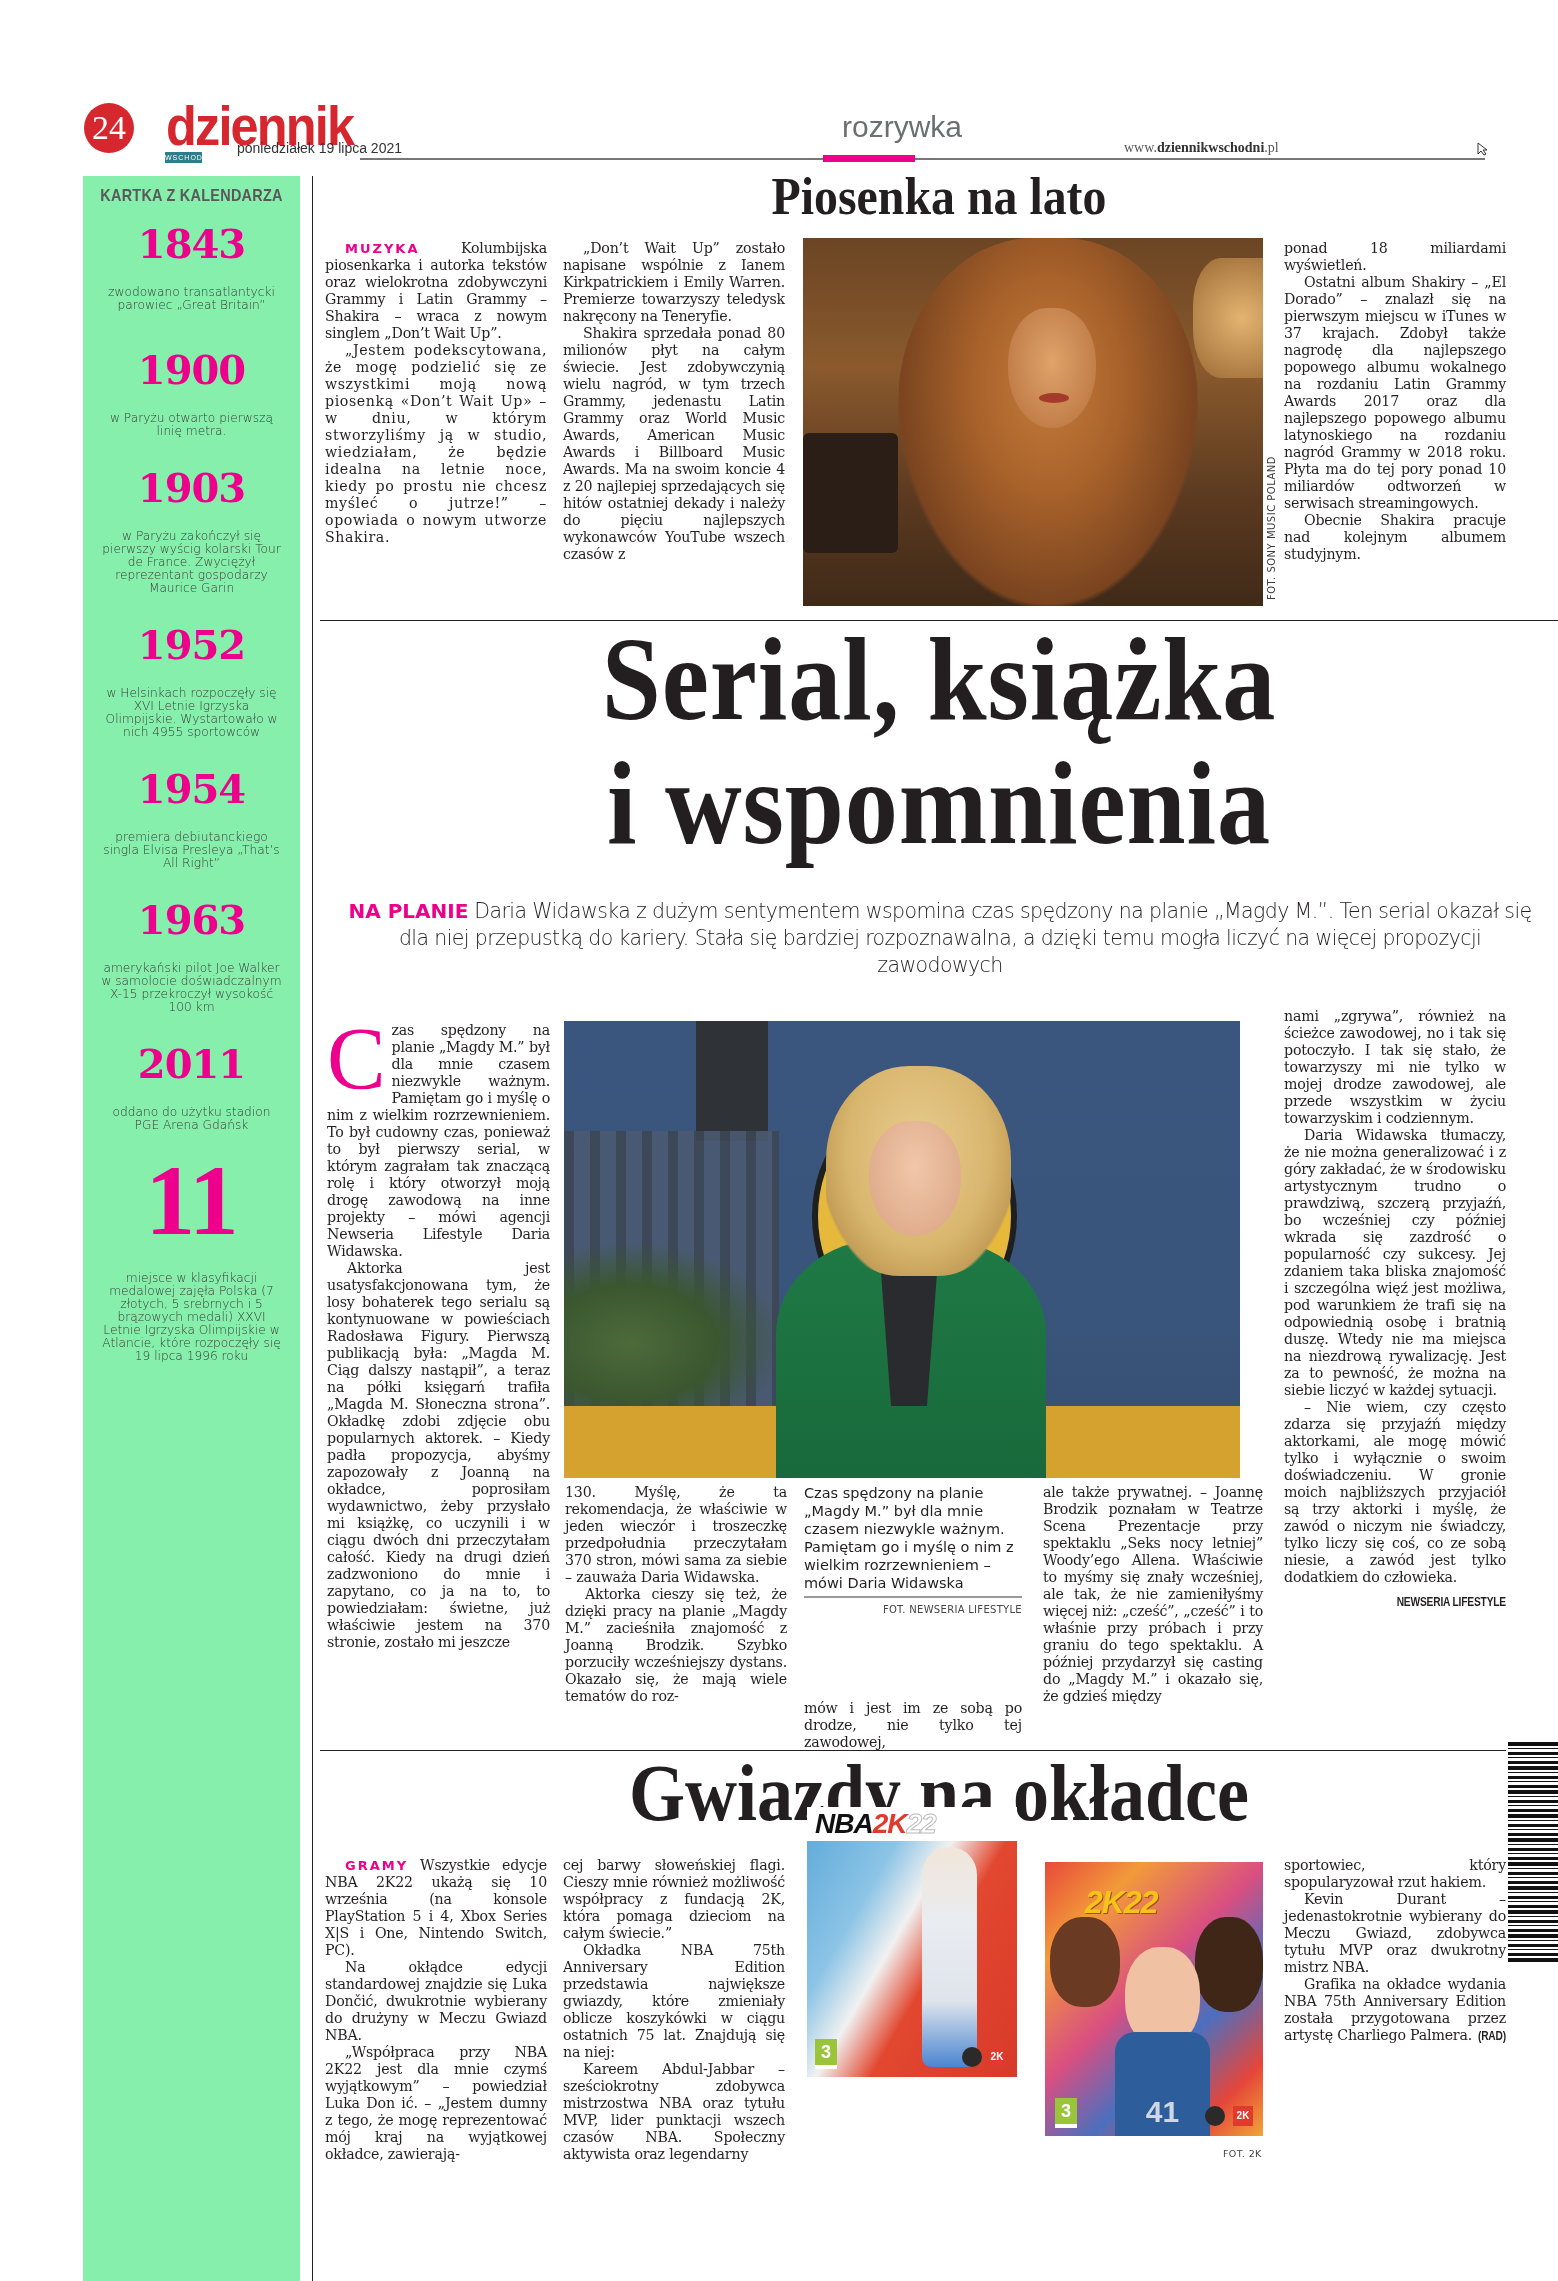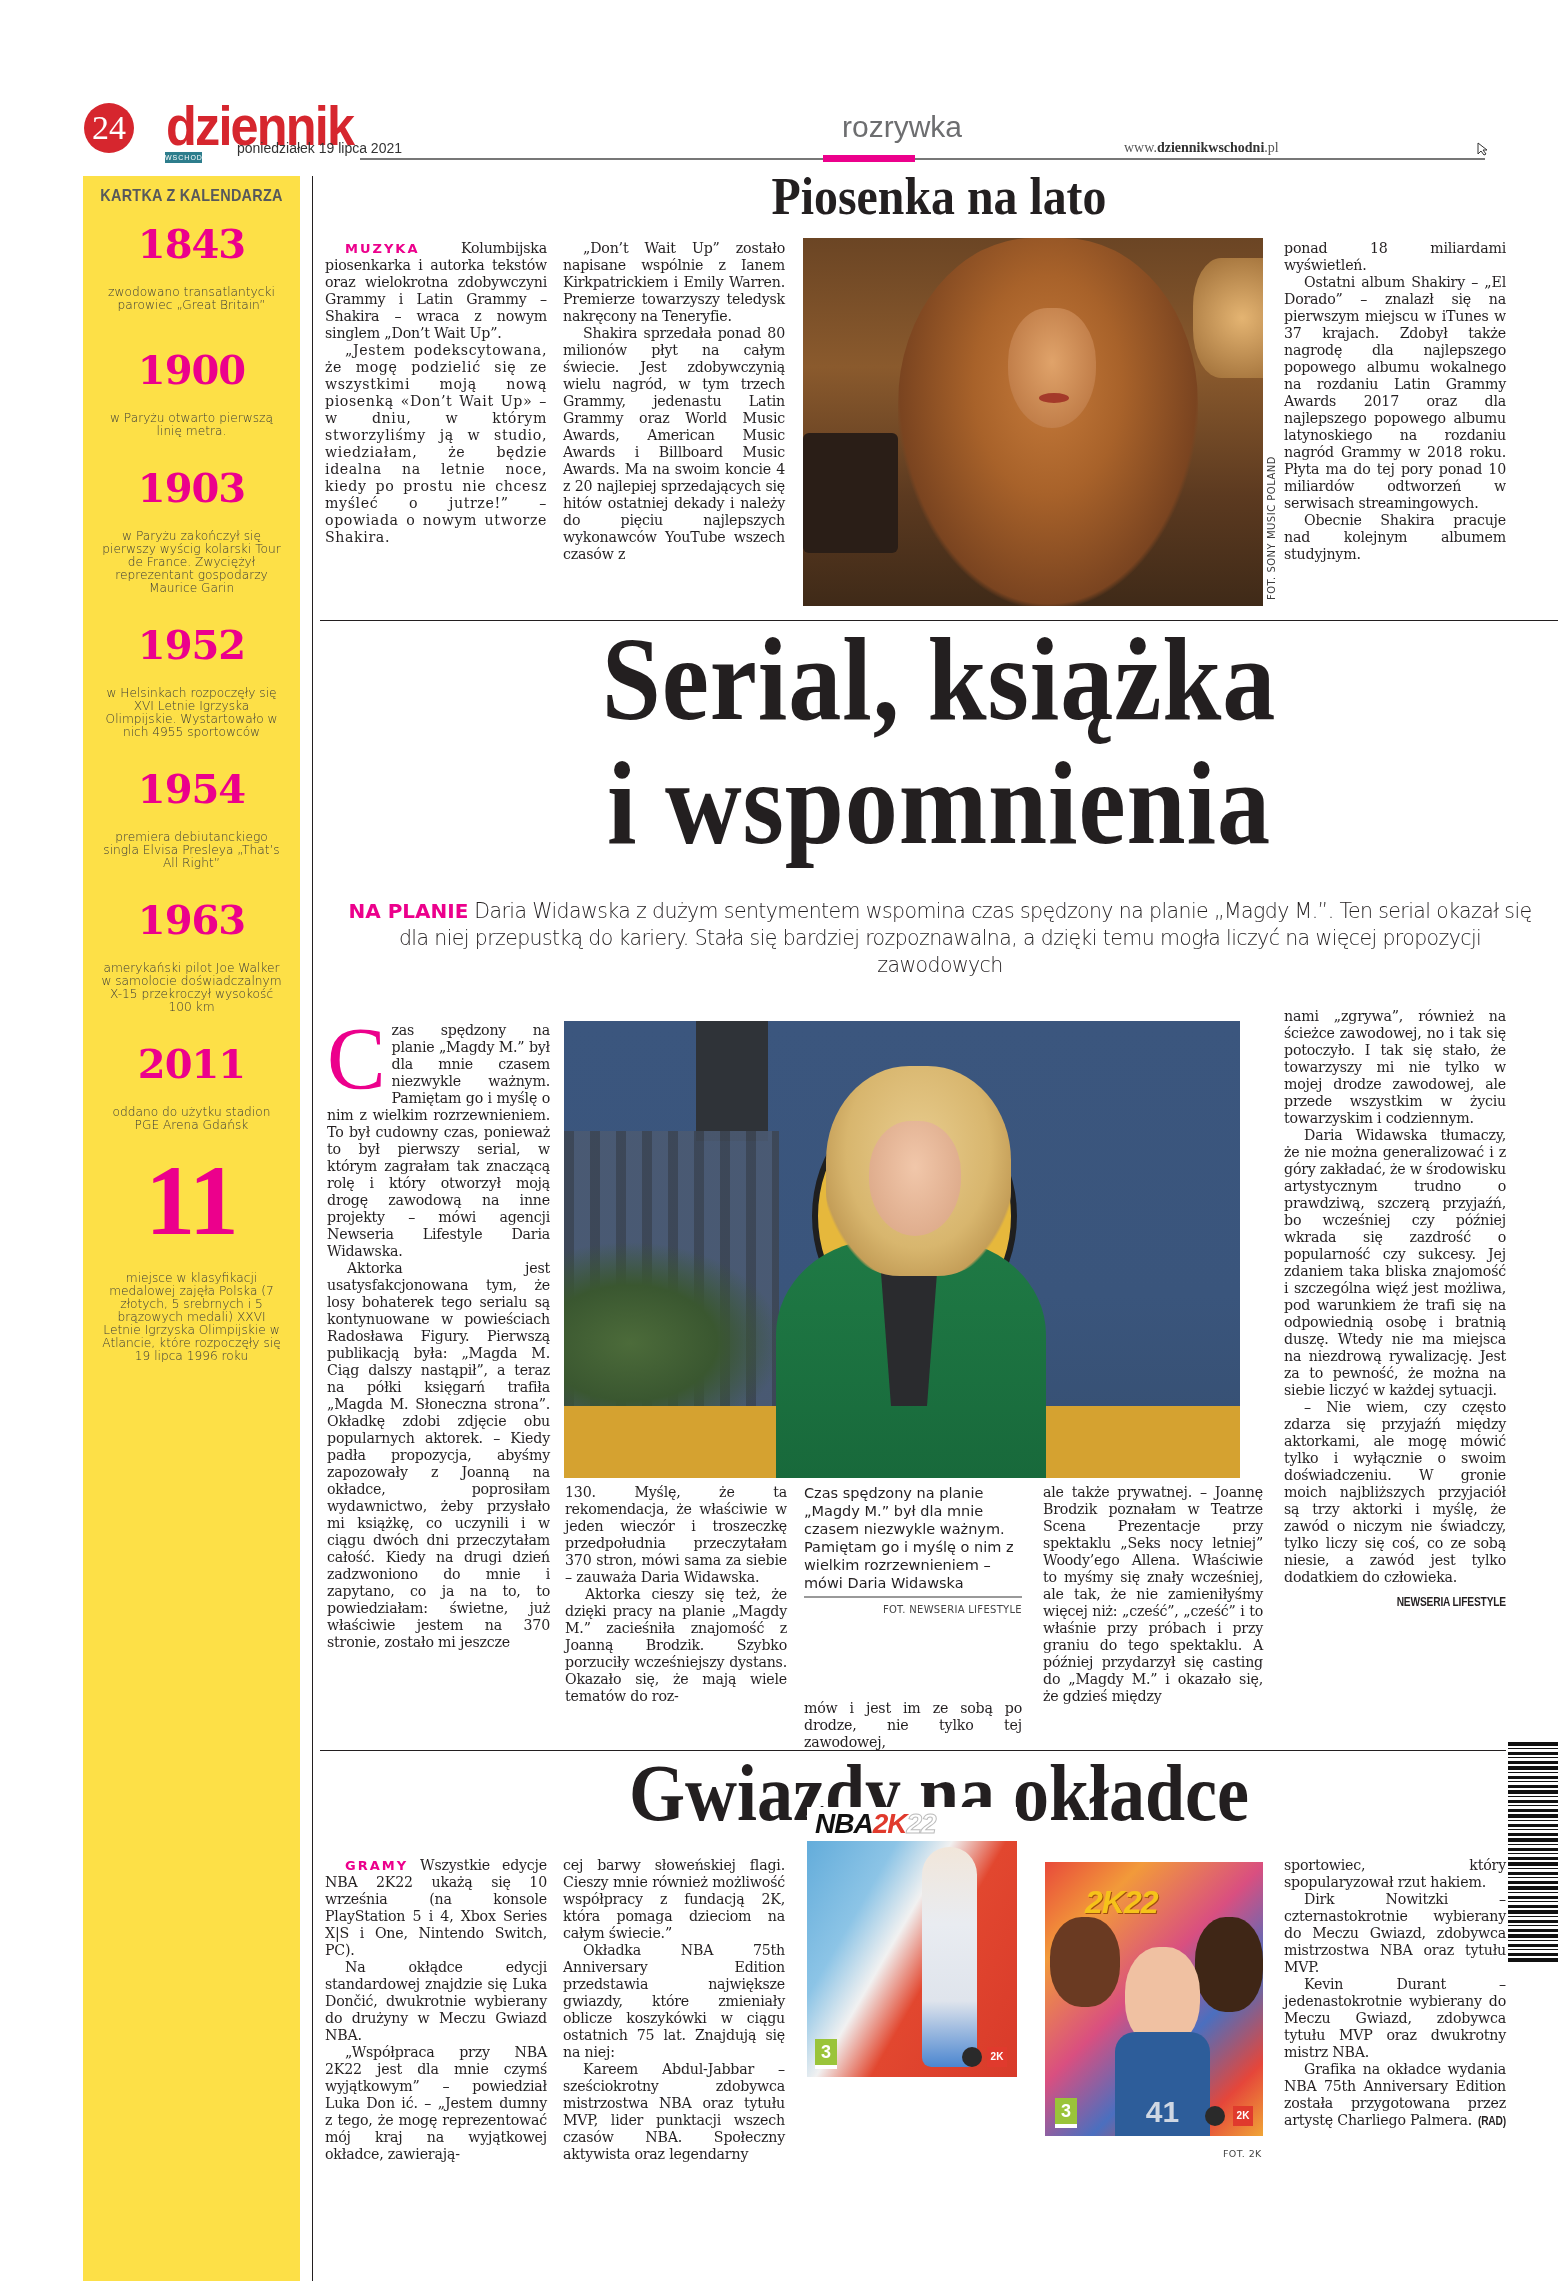--- a/index.html
+++ b/index.html
@@ -33,21 +33,21 @@
   }
   .section-bar { left: 823px; top: 155px; width: 92px; height: 7px; background: #ec008c; }
   .site-url {
     left: 1124px; top: 140px; font-family: Liberation Serif, serif; font-size: 14px; color: #555;
   }
   .site-url b { color: #333; }
   .cursor-icon { left: 1477px; top: 142px; width: 14px; height: 14px; }
 
   
   .cal {
-    left: 83px; top: 176px; width: 217px; height: 2105px; background: #fde047;
+    left: 83px; top: 176px; width: 217px; height: 2105px; background: #86efac;
   }
   .cal-title {
     display: block; text-align: center; font-family: "Liberation Sans", sans-serif; font-weight: 700;
     font-size: 17px; color: #58595b; letter-spacing: 0.3px; margin-top: 10px; transform: scaleX(0.85);
   }
   .cal-entry { text-align: center; }
   .cal-year {
     display: block; font-family: "DejaVu Serif", serif; font-weight: 700; color: #ec008c; font-size: 40px; line-height: 44px;
     letter-spacing: -1px;
   }
@@ -336,19 +336,18 @@
   <div class="jersey">41</div>
   <div class="title">2K22</div>
   <div class="rating" style="left:10px; top:236px;">3</div>
   <div class="seal" style="left:160px; top:244px;"></div>
   <div class="tk" style="left:188px; top:244px;">2K</div>
 </div>
 <div class="abs photo-credit-small" style="left:1223px; top:2148px;">FOT. 2K</div>
 
 <div class="abs col" style="left:1284px; top:1857px; width:222px;">
   <p class="noindent">sportowiec, który spopularyzował rzut hakiem.</p>
-  <p>Dirk Nowitzki – czternastokrotnie wybierany do Meczu Gwiazd, zdobywca mistrzostwa NBA oraz tytułu MVP.</p>
   <p>Kevin Durant – jedenastokrotnie wybierany do Meczu Gwiazd, zdobywca tytułu MVP oraz dwukrotny mistrz NBA.</p>
   <p>Grafika na okładce wydania NBA 75th Anniversary Edition została przygotowana przez artystę Charliego Palmera.</p>
   <div class="sig" style="margin-top:-16px">(RAD)</div>
 </div>
 
 <div class="abs barcode"></div>
 
 </body></html>

